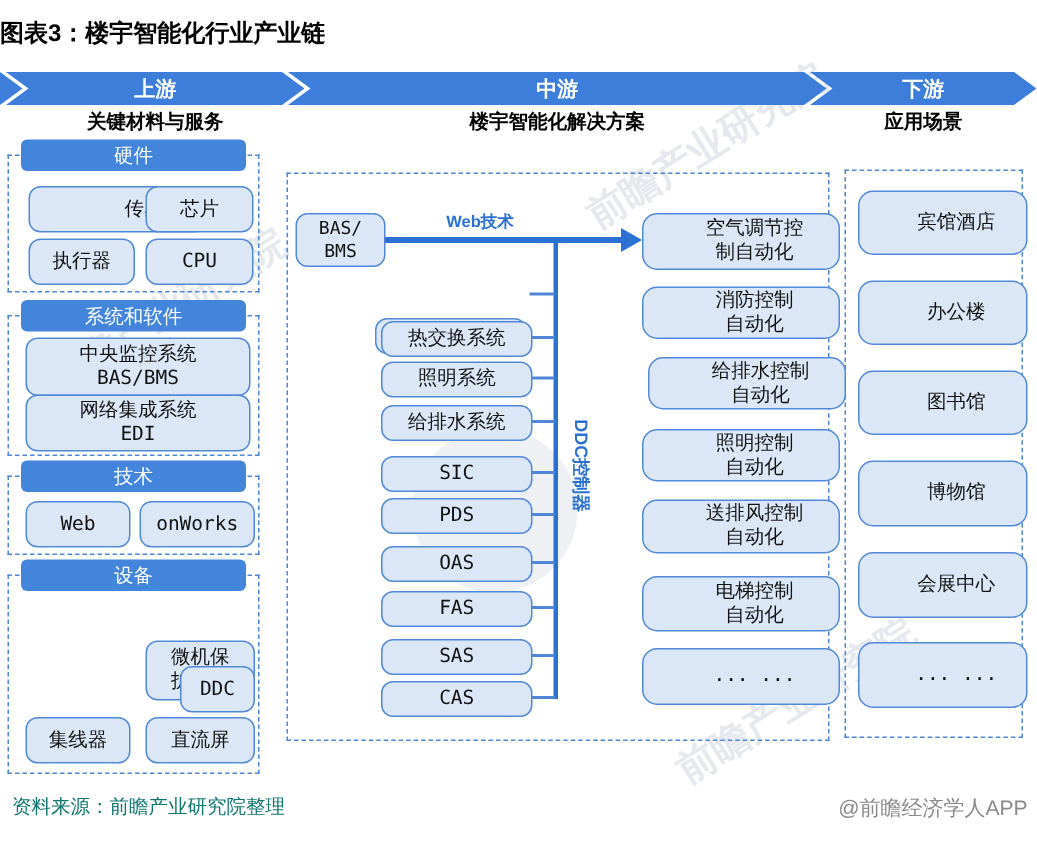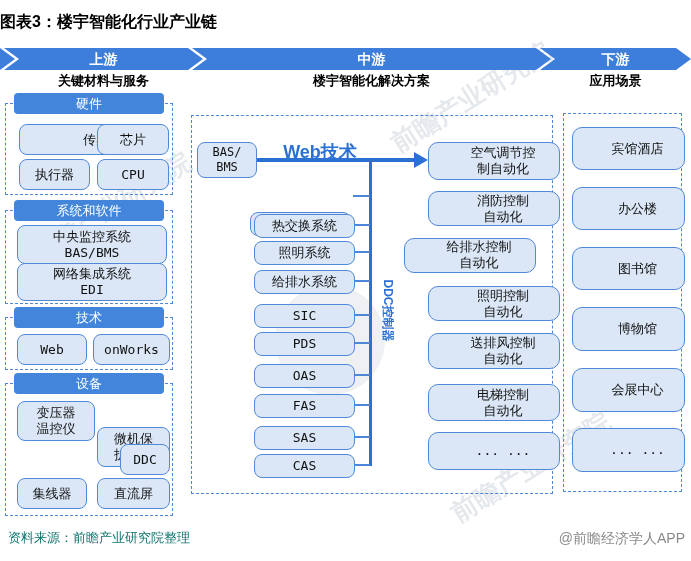--- a/index.html
+++ b/index.html
@@ -25,21 +25,21 @@
        font-size:13px;color:#111;display:flex;align-items:center;justify-content:center;
        text-align:center;white-space:pre-line;line-height:16px;z-index:3;
        font-family:"DejaVu Sans Mono","Liberation Sans",sans-serif;}
   .box.r10{border-radius:10px;padding-left:18px;}
   
   .hline{position:absolute;background:#2b71d3;z-index:2;}
   .vline{position:absolute;background:#2b71d3;z-index:2;}
   .stub{position:absolute;height:1.5px;background:#4e86d8;z-index:2;}
   .arrowhead{position:absolute;width:0;height:0;border-left:14px solid #2b71d3;
        border-top:8px solid transparent;border-bottom:8px solid transparent;z-index:2;}
-  .bluelabel{position:absolute;color:#2b71d3;font-weight:bold;font-size:18px;
+  .bluelabel{position:absolute;color:#2b71d3;font-weight:bold;font-size:11px;
        text-align:center;z-index:3;}
   .ddc-vert{transform:rotate(90deg);transform-origin:center center;}
   .footer-src{position:absolute;left:8px;top:529px;font-size:13px;color:#0f766e;}
   .footer-credit{position:absolute;right:6px;top:530px;font-size:14px;color:#8a8a8a;}
   .wm{position:absolute;color:rgba(160,172,188,0.28);font-weight:bold;z-index:0;
       white-space:nowrap;}
   .wm-circle{position:absolute;width:110px;height:110px;border-radius:50%;
       background:rgba(198,206,216,0.30);z-index:0;}
 </style>
 </head>
@@ -76,22 +76,20 @@
   <div class="box" style="left:17px;top:263px;width:148px;height:36px;">网络集成系统
 EDI</div>
 
   <div class="dashed" style="left:5px;top:317px;width:166px;height:51px;"></div>
   <div class="chip" style="left:14px;top:307px;width:150px;">技术</div>
   <div class="box" style="left:17px;top:334px;width:68px;height:29px;">Web</div>
   <div class="box" style="left:93px;top:334px;width:75px;height:29px;">onWorks</div>
 
   <div class="dashed" style="left:5px;top:383px;width:166px;height:131px;"></div>
   <div class="chip" style="left:14px;top:373px;width:150px;">设备</div>
-  <div class="box" style="left:17px;top:401px;width:76px;height:38px;">变压器
-温控仪</div>
   <div class="box" style="left:97px;top:401px;width:71px;height:38px;margin-top:26px;">微机保
 护装置</div>
   <div class="box" style="left:120px;top:444px;width:48px;height:29px;">DDC</div>
   <div class="box" style="left:17px;top:478px;width:68px;height:29px;">集线器</div>
   <div class="box" style="left:97px;top:478px;width:71px;height:29px;">直流屏</div>
 
   <div class="dashed" style="left:191px;top:115px;width:360px;height:377px;"></div>
 
   <div class="box" style="left:197px;top:142px;width:58px;height:34px;font-size:12px;line-height:15px;">BAS/
 BMS</div>
@@ -120,21 +118,21 @@
   <div class="stub" style="left:353px;top:404px;width:17px;"></div>
   <div class="box" style="left:254px;top:426px;width:99px;height:22px;">SAS</div>
   <div class="stub" style="left:353px;top:436px;width:17px;"></div>
   <div class="box" style="left:254px;top:454px;width:99px;height:22px;">CAS</div>
   <div class="stub" style="left:353px;top:464px;width:17px;"></div>
 
   <div class="box r10" style="left:428px;top:142px;width:112px;height:36px;">空气调节控
 制自动化</div>
   <div class="box r10" style="left:428px;top:191px;width:112px;height:33px;">消防控制
 自动化</div>
-  <div class="box r10" style="left:404px;top:238px;width:112px;height:33px;font-family:Liberation Mono, monospace;">给排水控制
+  <div class="box r10" style="left:432px;top:238px;width:112px;height:33px;">给排水控制
 自动化</div>
   <div class="box r10" style="left:428px;top:286px;width:112px;height:33px;">照明控制
 自动化</div>
   <div class="box r10" style="left:428px;top:333px;width:112px;height:34px;">送排风控制
 自动化</div>
   <div class="box r10" style="left:428px;top:384px;width:112px;height:35px;">电梯控制
 自动化</div>
   <div class="box r10" style="left:428px;top:432px;width:112px;height:36px;">... ...</div>
 
   <div class="dashed" style="left:563px;top:113px;width:117px;height:377px;"></div>

